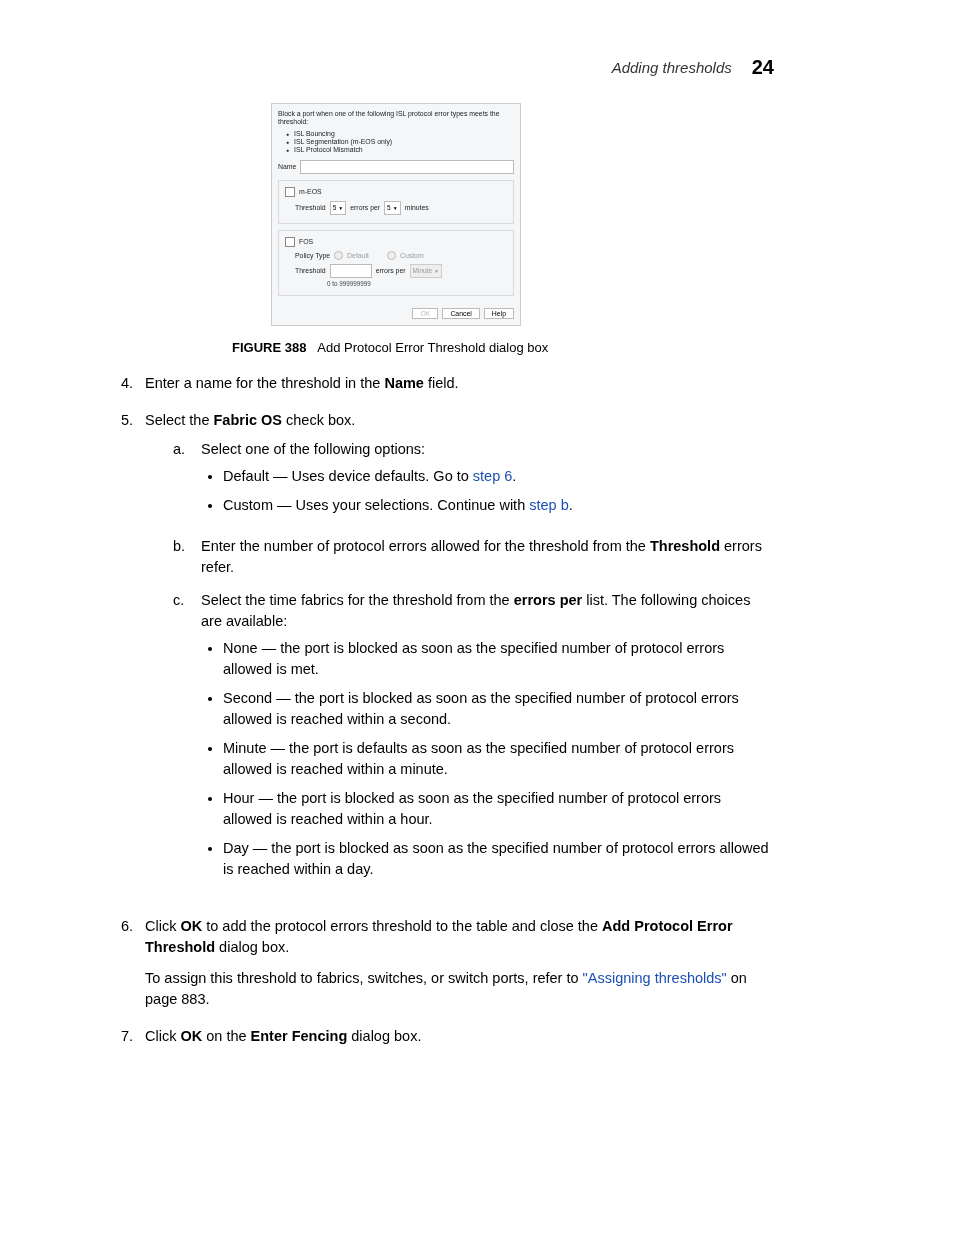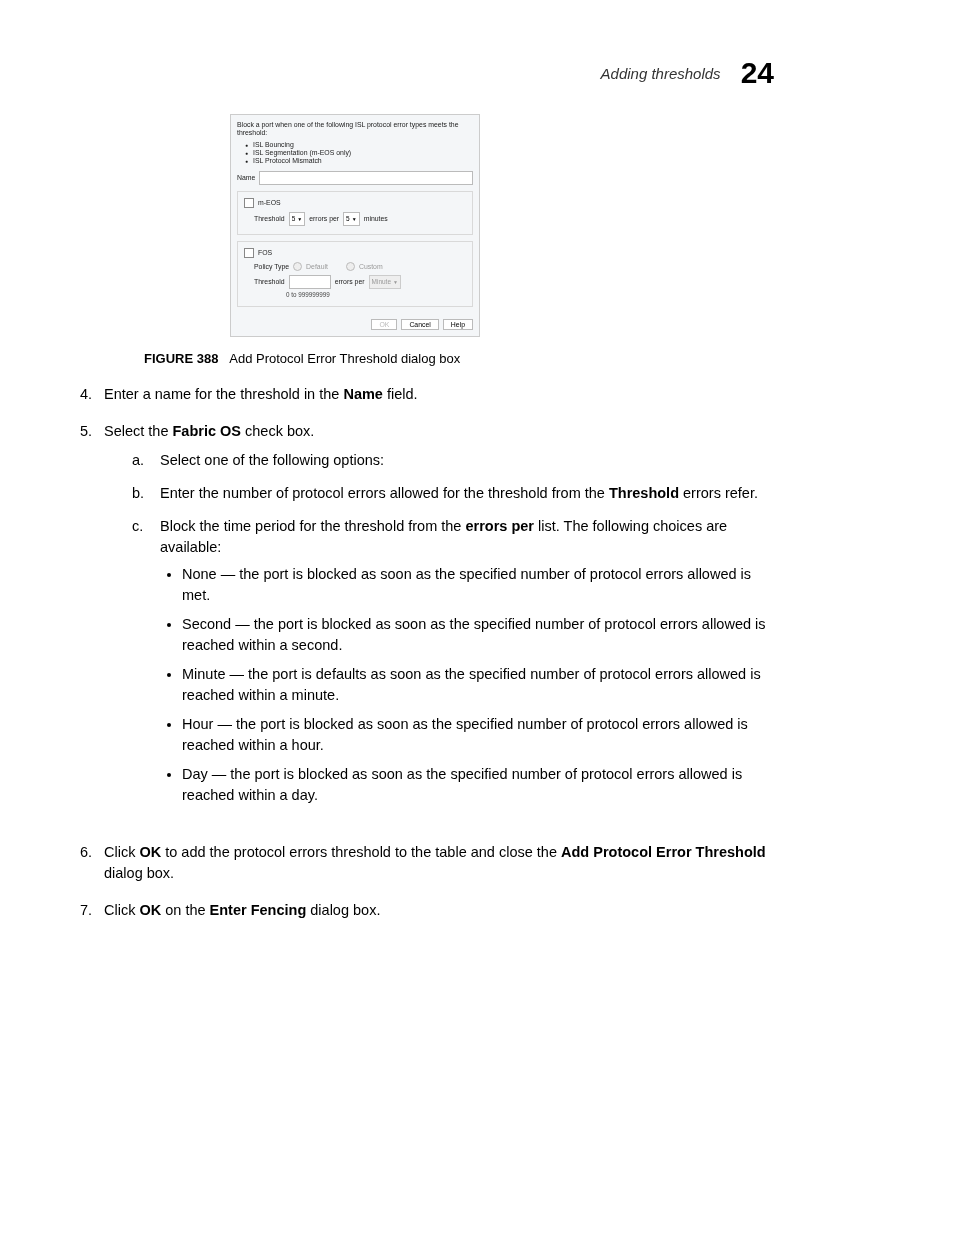--- a/index.html
+++ b/index.html
@@ -7,38 +7,38 @@
   padding: 0;
   width: 954px;
   background: #fff;
   font-family: Arial, Helvetica, sans-serif;
   color: #000;
 }
 .page {
   width: 870px;
   min-height: 1235px;
   box-sizing: border-box;
-  padding: 56px 96px 96px 76px;
+  padding: 56px 96px 96px 117px;
   position: relative;
   border-radius: 14px;
 }
 .header {
   display: flex;
   justify-content: flex-end;
   align-items: center;
   gap: 20px;
   margin-bottom: 24px;
 }
 .header-title {
   font-size: 15px;
   font-style: italic;
   color: #333;
 }
 .header-number {
-  font-size: 30px;
+  font-size: 20px;
   font-weight: bold;
   text-align: center;
 }
 .dialog {
   width: 248px;
   margin-left: 154px;
   border: 1px solid #ccc;
   background: #f4f6f8;
   font-family: Verdana, Arial, sans-serif;
 }
@@ -94,21 +94,21 @@
 }
 .btn {
   font-size: 6.9px;
   padding: 1px 7px;
   border: 1px solid #bbb;
   background: #fff;
   cursor: default;
 }
 .btn.disabled { color: #bbb; }
 .fig-caption {
-  margin: 14px 0 18px 68px;
+  margin: 14px 0 18px 115px;
   font-size: 13px;
 }
 .fig-caption .fignum { font-weight: bold; }
 ol.main-list {
   list-style: none;
   padding: 0;
   margin: 0;
   font-size: 14.5px;
   line-height: 1.45;
 }
@@ -243,49 +243,60 @@
   <li>
     <span class="num">5.</span>
     <span class="content">
       <span>Select the </span><span class="b">Fabric OS</span><span> check box.</span>
 
       <ol class="sublist-alpha">
         <li>
           <span class="sub-num">a.</span>
           <span class="content">
             <span>Select one of the following options:</span>
+            <ul class="bullets">
+              <li>
+                <span>Default — Uses device defaults. Go to </span><span class="link">step 6</span><span>.</span>
+              </li>
+              <li>
+                <span>Custom — Uses your selections. Continue with </span><span class="link">step b</span><span>.</span>
+              </li>
+            </ul>
           </span>
         </li>
         <li>
           <span class="sub-num">b.</span>
           <span class="content">
             <span>Enter the number of protocol errors allowed for the threshold from the </span><span class="b">Threshold</span><span> errors refer.</span>
           </span>
         </li>
         <li>
           <span class="sub-num">c.</span>
           <span class="content">
-            <span>Block the time period for the threshold from the </span><span class="b">errors per</span><span> list. The following choices are available:</span>
+            <span>Select the time fabrics for the threshold from the </span><span class="b">errors per</span><span> list. The following choices are available:</span>
             <ul class="bullets">
               <li>None — the port is blocked as soon as the specified number of protocol errors allowed is met.</li>
               <li>Second — the port is blocked as soon as the specified number of protocol errors allowed is reached within a second.</li>
               <li>Minute — the port is defaults as soon as the specified number of protocol errors allowed is reached within a minute.</li>
               <li>Hour — the port is blocked as soon as the specified number of protocol errors allowed is reached within a hour.</li>
               <li>Day — the port is blocked as soon as the specified number of protocol errors allowed is reached within a day.</li>
             </ul>
           </span>
         </li>
       </ol>
     </span>
   </li>
 
   <li>
     <span class="num">6.</span>
     <span class="content">
       <span>Click </span><span class="b">OK</span><span> to add the protocol errors threshold to the table and close the </span><span class="b">Add Protocol Error Threshold</span><span> dialog box.</span>
+      <div class="para">
+        <span>To assign this threshold to fabrics, switches, or switch ports, refer to </span><span class="link">"Assigning thresholds"</span><span> on page 883.</span>
+      </div>
     </span>
   </li>
 
   <li>
     <span class="num">7.</span>
     <span class="content">
       <span>Click </span><span class="b">OK</span><span> on the </span><span class="b">Enter Fencing</span><span> dialog box.</span>
     </span>
   </li>
 

